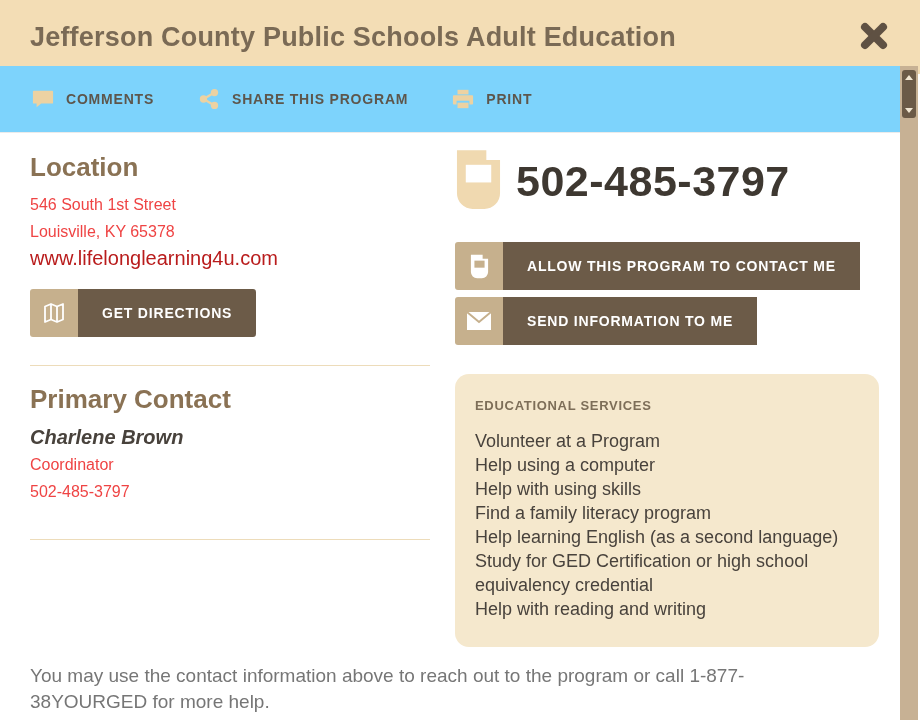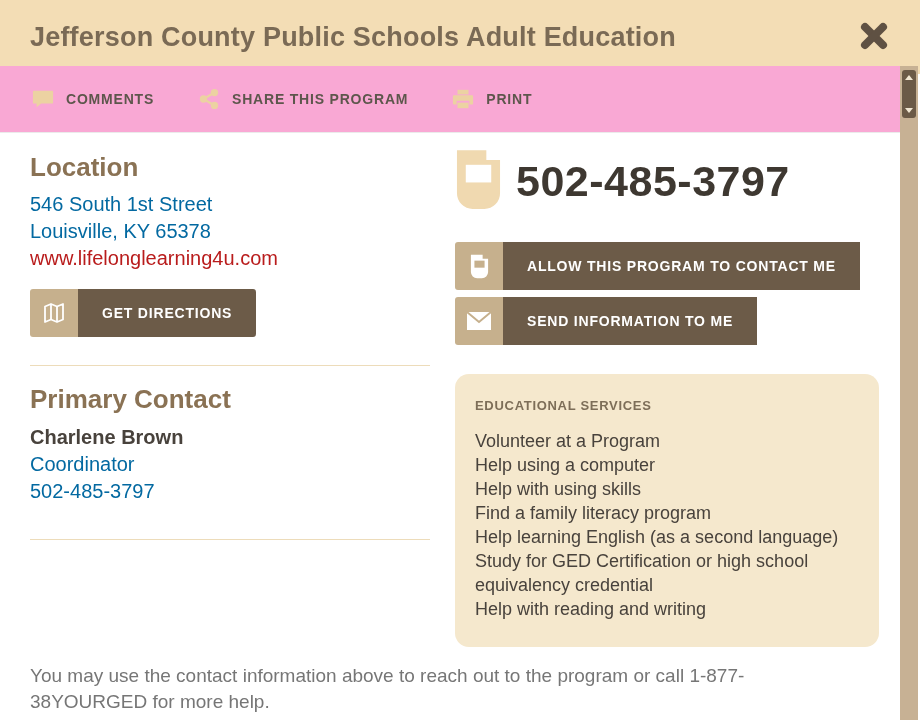--- a/index.html
+++ b/index.html
@@ -23,21 +23,21 @@
     flex: 1; letter-spacing: 0.2px;
   }
   .close-btn {
     width: 40px; height: 40px; display: flex; align-items: center; justify-content: center;
     cursor: pointer; background: transparent; border: none;
   }
 
   
   .toolbar {
     position: absolute; top: 66px; left: 0; width: 902px; height: 67px;
-    background: #f9a8d4;
+    background: #7dd3fc;
     border-bottom: 1px solid #ebebeb;
     display: flex; align-items: center;
     padding-left: 32px; gap: 44px;
   }
   .toolbar-item {
     display: flex; align-items: center; gap: 12px;
     cursor: pointer;
   }
   .toolbar-item .label {
     font-size: 14px; font-weight: bold; color: #5d564c; letter-spacing: 0.8px;
@@ -48,26 +48,26 @@
   .col-left {
     position: absolute; left: 30px; top: 152px; width: 400px;
   }
   .col-right {
     position: absolute; left: 455px; top: 148px; width: 424px;
   }
 
   h2.section-heading {
     font-size: 26px; font-weight: bold; color: #8a7254; margin-bottom: 8px;
   }
-  .body-text { font-size: 20px; color: #0369a1; line-height: 27px; }
+  .body-text { font-size: 16px; color: #ef4444; line-height: 27px; }
   .link-text {
     font-size: 20px; color: #b91c1c; 
     line-height: 27px; display: inline-block; cursor: pointer;
   }
-  .bold-name { font-size: 20px; font-weight: bold; color: #48423c; line-height: 28px; }
+  .bold-name { font-size: 20px; font-weight: bold; color: #48423c; line-height: 28px; font-style: italic; }
 
   .divider {
     border: none; border-top: 1px solid #eddcba; width: 400px;
     margin: 28px 0 0 0;
   }
 
   
   .duo-btn {
     display: inline-flex; align-items: stretch; cursor: pointer;
     border: none; background: none; padding: 0;

